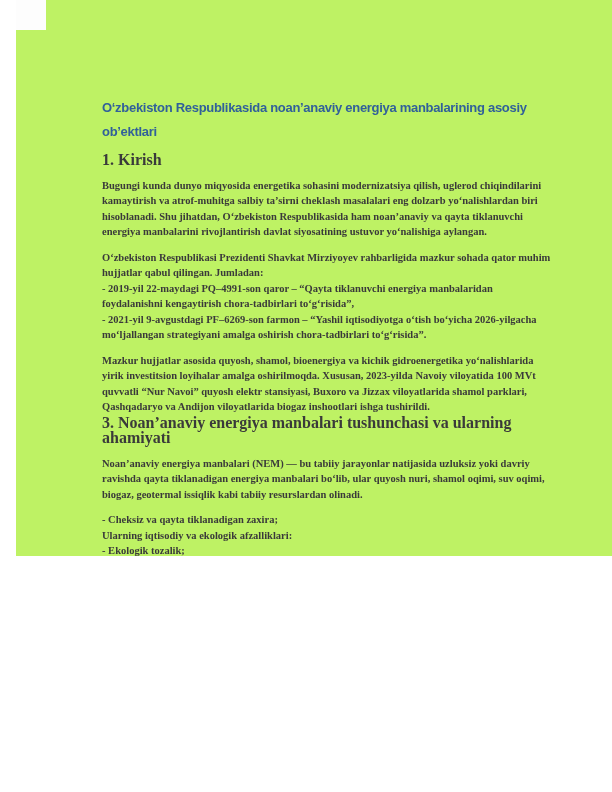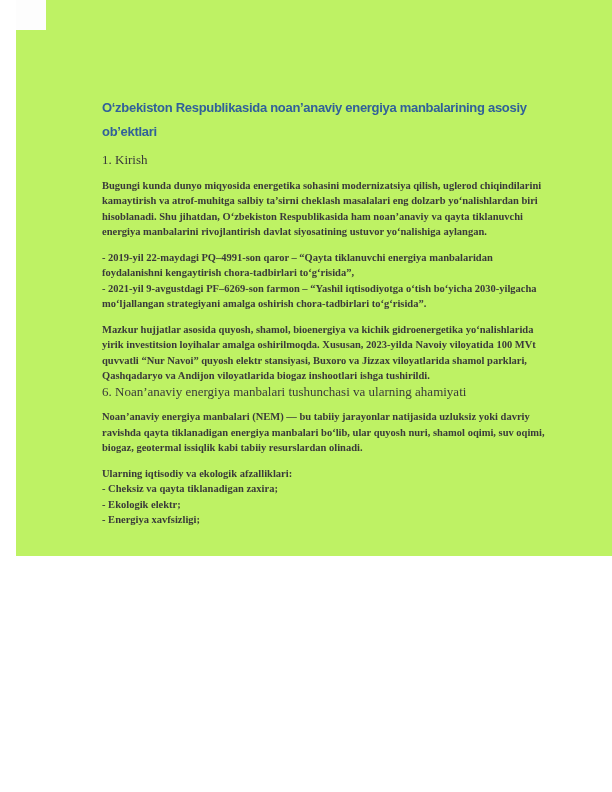--- a/index.html
+++ b/index.html
@@ -38,22 +38,22 @@
     font-family: "Liberation Sans", sans-serif;
     font-weight: 700;
     font-size: 13px;
     line-height: 24px;
     letter-spacing: -0.3px;
     color: #31609a;
     width: 455px;
     margin: 0 0 8px 0;
   }
   .sec-heading {
-    font-size: 13px;
-    font-weight: 400;
+    font-size: 16px;
+    font-weight: 700;
     line-height: 15.5px;
     margin: 0 0 10px 0;
   }
   .para {
     margin: 0 0 10px 0;
     font-weight: bold;
   }
   .para:last-child {
     margin-bottom: 0;
   }
@@ -70,36 +70,37 @@
   <main class="content">
 
     <h1 class="doc-title">O‘zbekiston Respublikasida noan’anaviy energiya manbalarining asosiy ob’ektlari</h1>
 
     <section>
       <h2 class="sec-heading">1. Kirish</h2>
 
       <p class="para">Bugungi kunda dunyo miqyosida energetika sohasini modernizatsiya qilish, uglerod chiqindilarini kamaytirish va atrof-muhitga salbiy ta’sirni cheklash masalalari eng dolzarb yo‘nalishlardan biri hisoblanadi. Shu jihatdan, O‘zbekiston Respublikasida ham noan’anaviy va qayta tiklanuvchi energiya manbalarini rivojlantirish davlat siyosatining ustuvor yo‘nalishiga aylangan.</p>
 
       <div class="para line-group">
+        <div>O‘zbekiston Respublikasi Prezidenti Shavkat Mirziyoyev rahbarligida mazkur sohada qator muhim hujjatlar qabul qilingan. Jumladan:</div>
         <div>- 2019-yil 22-maydagi PQ–4991-son qaror – “Qayta tiklanuvchi energiya manbalaridan foydalanishni kengaytirish chora-tadbirlari to‘g‘risida”,</div>
-        <div>- 2021-yil 9-avgustdagi PF–6269-son farmon – “Yashil iqtisodiyotga o‘tish bo‘yicha 2030-yilgacha mo‘ljallangan strategiyani amalga oshirish chora-tadbirlari to‘g‘risida”.</div>
+        <div>- 2021-yil 9-avgustdagi PF–6269-son farmon – “Yashil iqtisodiyotga o‘tish bo‘yicha 2026-yilgacha mo‘ljallangan strategiyani amalga oshirish chora-tadbirlari to‘g‘risida”.</div>
       </div>
 
       <p class="para">Mazkur hujjatlar asosida quyosh, shamol, bioenergiya va kichik gidroenergetika yo‘nalishlarida yirik investitsion loyihalar amalga oshirilmoqda. Xususan, 2023-yilda Navoiy viloyatida 100 MVt quvvatli “Nur Navoi” quyosh elektr stansiyasi, Buxoro va Jizzax viloyatlarida shamol parklari, Qashqadaryo va Andijon viloyatlarida biogaz inshootlari ishga tushirildi.</p>
     </section>
 
     <section>
-      <h2 class="sec-heading">6. Noan’anaviy energiya manbalari tushunchasi va ularning ahamiyati</h2>
+      <h2 class="sec-heading">3. Noan’anaviy energiya manbalari tushunchasi va ularning ahamiyati</h2>
 
       <p class="para">Noan’anaviy energiya manbalari (NEM) — bu tabiiy jarayonlar natijasida uzluksiz yoki davriy ravishda qayta tiklanadigan energiya manbalari bo‘lib, ular quyosh nuri, shamol oqimi, suv oqimi, biogaz, geotermal issiqlik kabi tabiiy resurslardan olinadi.</p>
 
       <div class="para line-group">
+        <div>- Cheksiz va qayta tiklanadigan zaxira;</div>
         <div>Ularning iqtisodiy va ekologik afzalliklari:</div>
-        <div>- Cheksiz va qayta tiklanadigan zaxira;</div>
-        <div>- Ekologik elektr;</div>
+        <div>- Ekologik tozalik;</div>
         <div>- Energiya xavfsizligi;</div>
       </div>
     </section>
 
     <section>
 
     </section>
 
   </main>
 </div>

